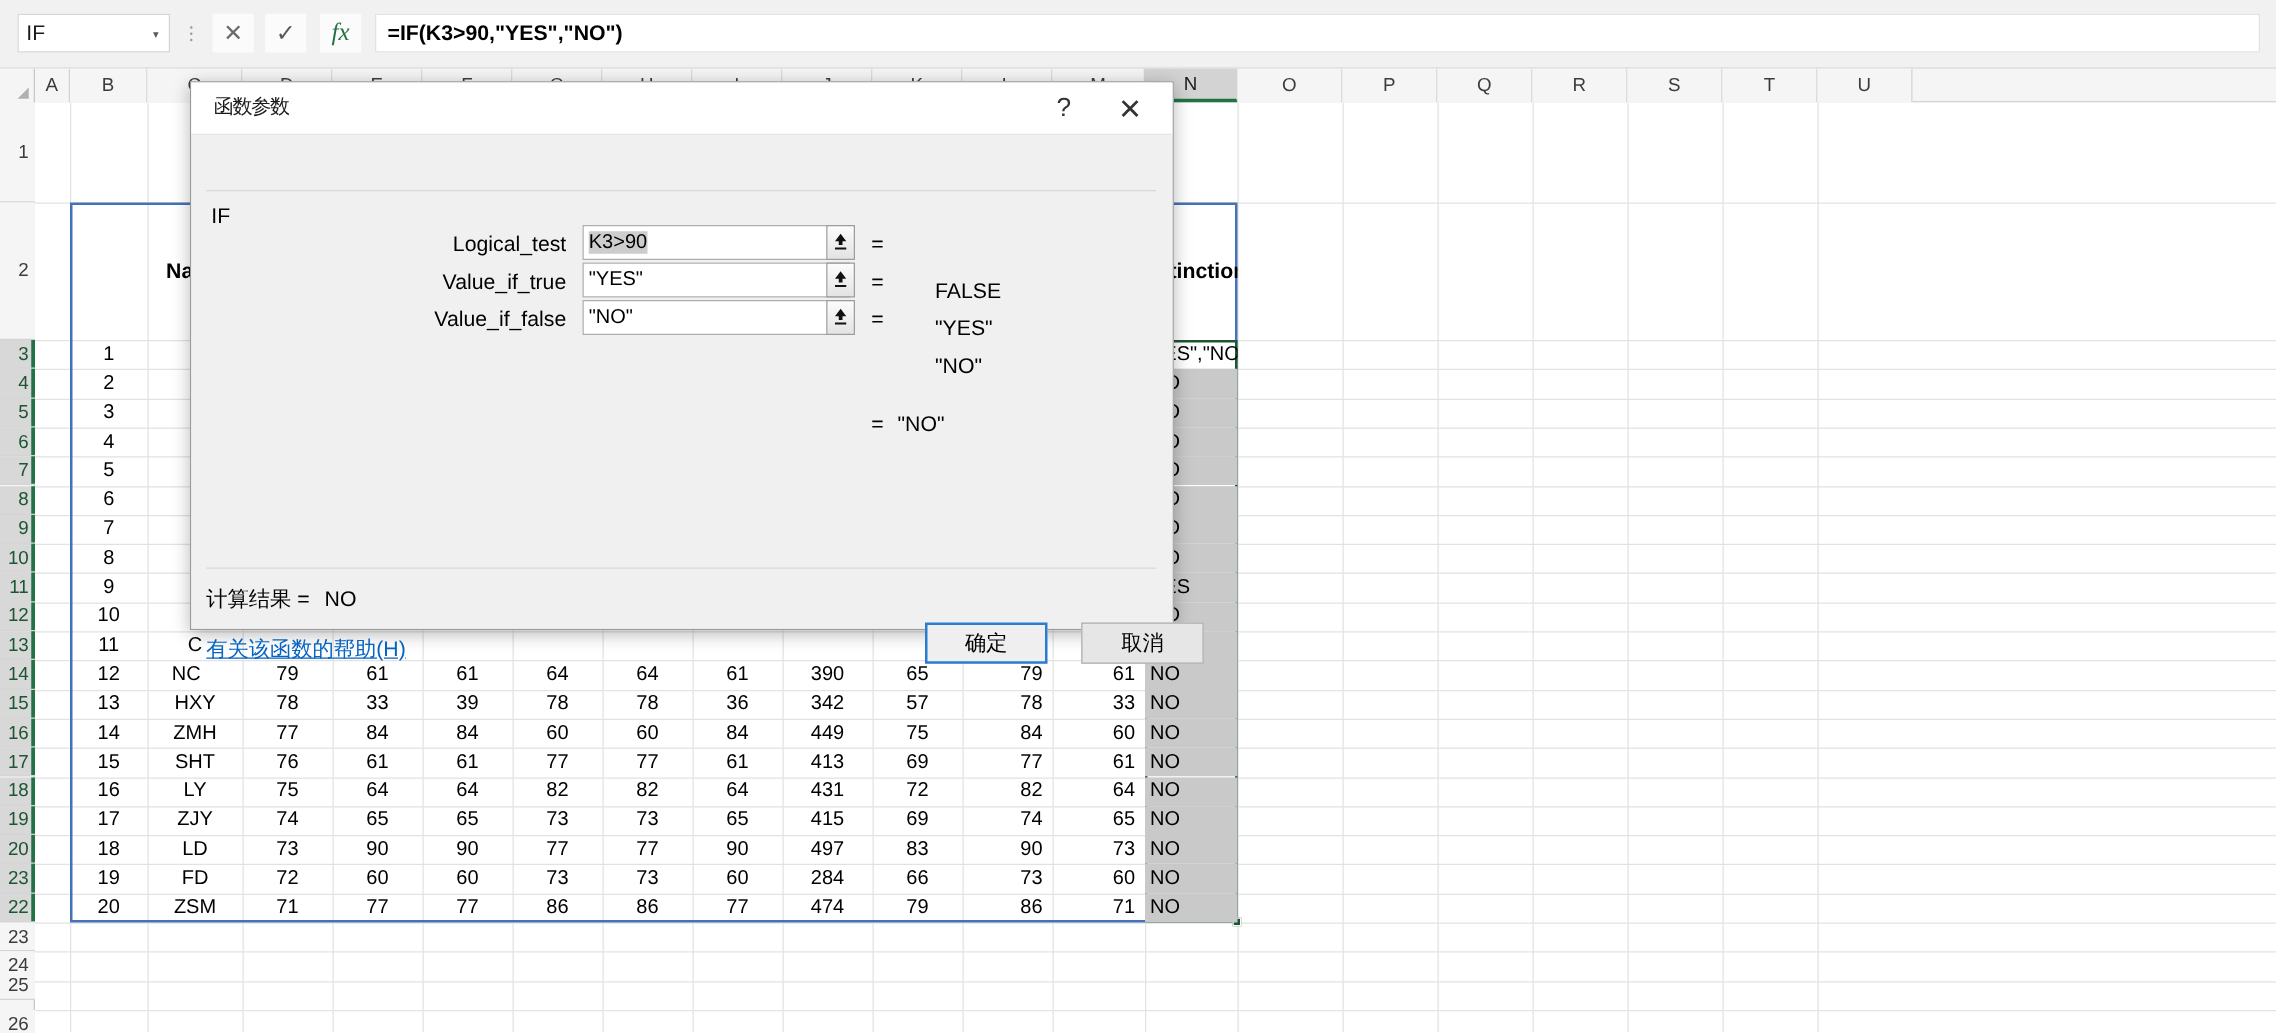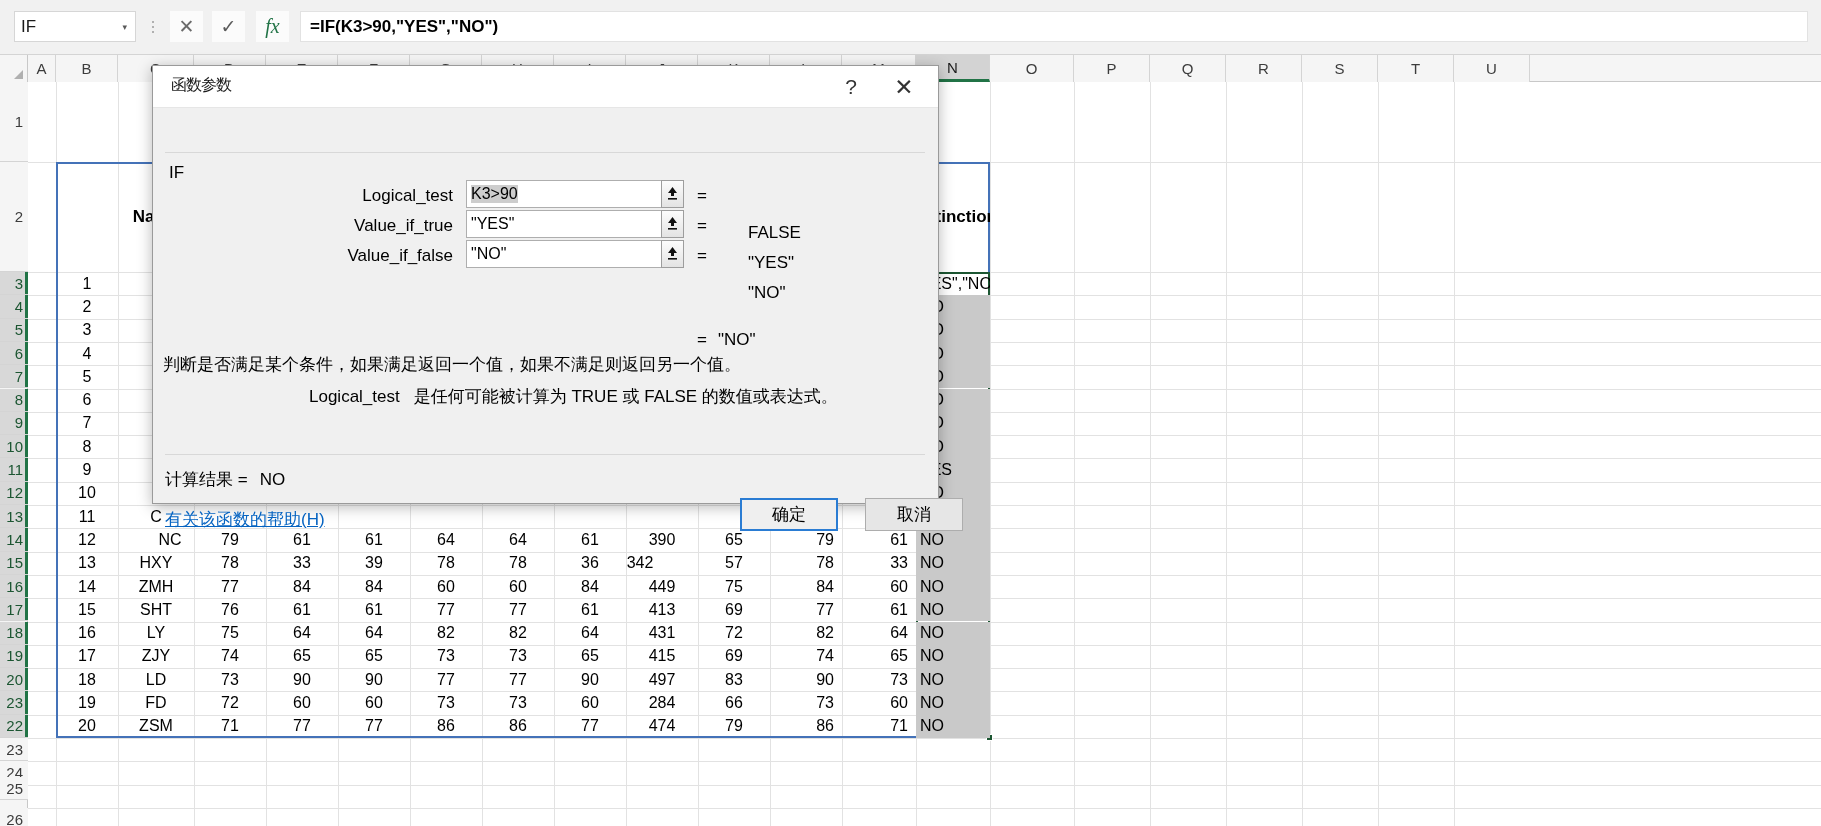--- a/index.html
+++ b/index.html
@@ -483,42 +483,42 @@
     <div class="cell r" style="left: 814px; top: 399.7px; width: 74px; height: 23.3px;">65</div>
     <div class="cell shaded" style="left: 888px; top: 399.7px; width: 74px; height: 23.3px;"></div>
     <div class="cell l" style="left: 888px; top: 399.7px; width: 74px; height: 23.3px;">NO</div>
     <div class="cell c" style="left: 28px; top: 423px; width: 62px; height: 23.3px;">11</div>
     <div class="cell c" style="left: 90px; top: 423px; width: 76px; height: 23.3px;">C</div>
     <div class="cell r" style="left: 742px; top: 423px; width: 72px; height: 23.3px;">83</div>
     <div class="cell r" style="left: 814px; top: 423px; width: 74px; height: 23.3px;">39</div>
     <div class="cell shaded" style="left: 888px; top: 423px; width: 74px; height: 23.3px;"></div>
     <div class="cell l" style="left: 888px; top: 423px; width: 74px; height: 23.3px;">NO</div>
     <div class="cell c" style="left: 28px; top: 446.3px; width: 62px; height: 23.3px;">12</div>
-    <div class="cell c" style="left: 104px; top: 446.3px; width: 76px; height: 23.3px;">NC</div>
+    <div class="cell c" style="left: 83px; top: 446.3px; width: 76px; height: 23.3px;">NC</div>
     <div class="cell c" style="left: 166px; top: 446.3px; width: 72px; height: 23.3px;">79</div>
     <div class="cell c" style="left: 238px; top: 446.3px; width: 72px; height: 23.3px;">61</div>
     <div class="cell c" style="left: 310px; top: 446.3px; width: 72px; height: 23.3px;">61</div>
     <div class="cell c" style="left: 382px; top: 446.3px; width: 72px; height: 23.3px;">64</div>
     <div class="cell c" style="left: 454px; top: 446.3px; width: 72px; height: 23.3px;">64</div>
     <div class="cell c" style="left: 526px; top: 446.3px; width: 72px; height: 23.3px;">61</div>
     <div class="cell c" style="left: 598px; top: 446.3px; width: 72px; height: 23.3px;">390</div>
     <div class="cell c" style="left: 670px; top: 446.3px; width: 72px; height: 23.3px;">65</div>
     <div class="cell r" style="left: 742px; top: 446.3px; width: 72px; height: 23.3px;">79</div>
     <div class="cell r" style="left: 814px; top: 446.3px; width: 74px; height: 23.3px;">61</div>
     <div class="cell shaded" style="left: 888px; top: 446.3px; width: 74px; height: 23.3px;"></div>
     <div class="cell l" style="left: 888px; top: 446.3px; width: 74px; height: 23.3px;">NO</div>
     <div class="cell c" style="left: 28px; top: 469.6px; width: 62px; height: 23.3px;">13</div>
     <div class="cell c" style="left: 90px; top: 469.6px; width: 76px; height: 23.3px;">HXY</div>
     <div class="cell c" style="left: 166px; top: 469.6px; width: 72px; height: 23.3px;">78</div>
     <div class="cell c" style="left: 238px; top: 469.6px; width: 72px; height: 23.3px;">33</div>
     <div class="cell c" style="left: 310px; top: 469.6px; width: 72px; height: 23.3px;">39</div>
     <div class="cell c" style="left: 382px; top: 469.6px; width: 72px; height: 23.3px;">78</div>
     <div class="cell c" style="left: 454px; top: 469.6px; width: 72px; height: 23.3px;">78</div>
     <div class="cell c" style="left: 526px; top: 469.6px; width: 72px; height: 23.3px;">36</div>
-    <div class="cell c" style="left: 576px; top: 469.6px; width: 72px; height: 23.3px;">342</div>
+    <div class="cell c" style="left: 598px; top: 469.6px; width: 72px; height: 23.3px;">342</div>
     <div class="cell c" style="left: 670px; top: 469.6px; width: 72px; height: 23.3px;">57</div>
     <div class="cell r" style="left: 742px; top: 469.6px; width: 72px; height: 23.3px;">78</div>
     <div class="cell r" style="left: 814px; top: 469.6px; width: 74px; height: 23.3px;">33</div>
     <div class="cell shaded" style="left: 888px; top: 469.6px; width: 74px; height: 23.3px;"></div>
     <div class="cell l" style="left: 888px; top: 469.6px; width: 74px; height: 23.3px;">NO</div>
     <div class="cell c" style="left: 28px; top: 492.9px; width: 62px; height: 23.3px;">14</div>
     <div class="cell c" style="left: 90px; top: 492.9px; width: 76px; height: 23.3px;">ZMH</div>
     <div class="cell c" style="left: 166px; top: 492.9px; width: 72px; height: 23.3px;">77</div>
     <div class="cell c" style="left: 238px; top: 492.9px; width: 72px; height: 23.3px;">84</div>
     <div class="cell c" style="left: 310px; top: 492.9px; width: 72px; height: 23.3px;">84</div>
@@ -666,25 +666,21 @@
         </div>
         <div class="arg-eq">=</div>
         <div class="arg-val">FALSE</div>
       </div>
     <div id="fn-group"></div>
     <div id="fn-name">IF</div>
 
     <div id="result-eq">=</div>
     <div id="result-val">"NO"</div>
 
-    <div id="fn-desc">判断是否满足某个条件，如果满足返回一个值，如果不满足则返回另一个值。</div>
-
-    <div id="arg-desc">
-      <span class="ad-name">Logical_test</span><span>是任何可能被计算为 TRUE 或 FALSE 的数值或表达式。</span>
-    </div>
+
 
     <div id="dlg-sep"></div>
 
     <div id="calc-result">
       <span>计算结果 =</span><span class="cr-val">NO</span>
     </div>
 
     <a id="help-link" href="#">有关该函数的帮助(H)</a>
     <div class="dlg-btn" id="btn-ok">确定</div>
     <div class="dlg-btn" id="btn-cancel">取消</div>

